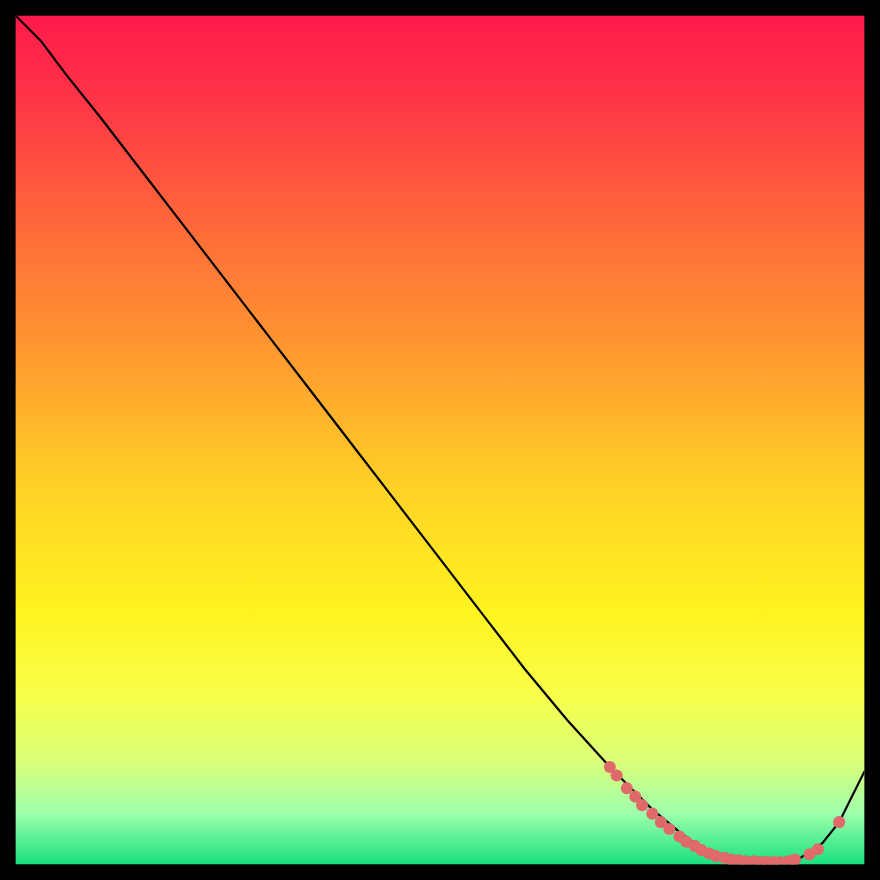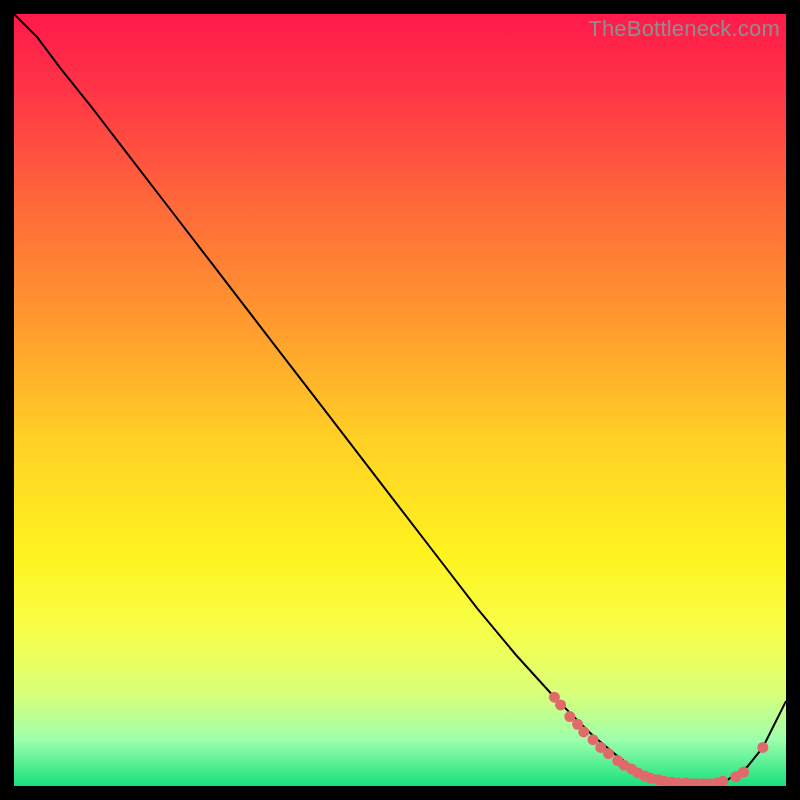--- a/index.html
+++ b/index.html
@@ -74,14 +74,13 @@
         <circle cx="683.22" cy="769.68" r="5.5" fill="#e06a6a"></circle>
         <circle cx="689.40" cy="769.68" r="5.5" fill="#e06a6a"></circle>
         <circle cx="694.80" cy="769.68" r="5.5" fill="#e06a6a"></circle>
         <circle cx="702.52" cy="768.91" r="5.5" fill="#e06a6a"></circle>
         <circle cx="708.70" cy="767.37" r="5.5" fill="#e06a6a"></circle>
         <circle cx="721.82" cy="762.74" r="5.5" fill="#e06a6a"></circle>
         <circle cx="729.54" cy="758.10" r="5.5" fill="#e06a6a"></circle>
         <circle cx="748.84" cy="733.40" r="5.5" fill="#e06a6a"></circle>
       </g>
   </svg>
-  <div class="watermark">TheBottleneck.com</div>
 </div>
 
 </body></html>

